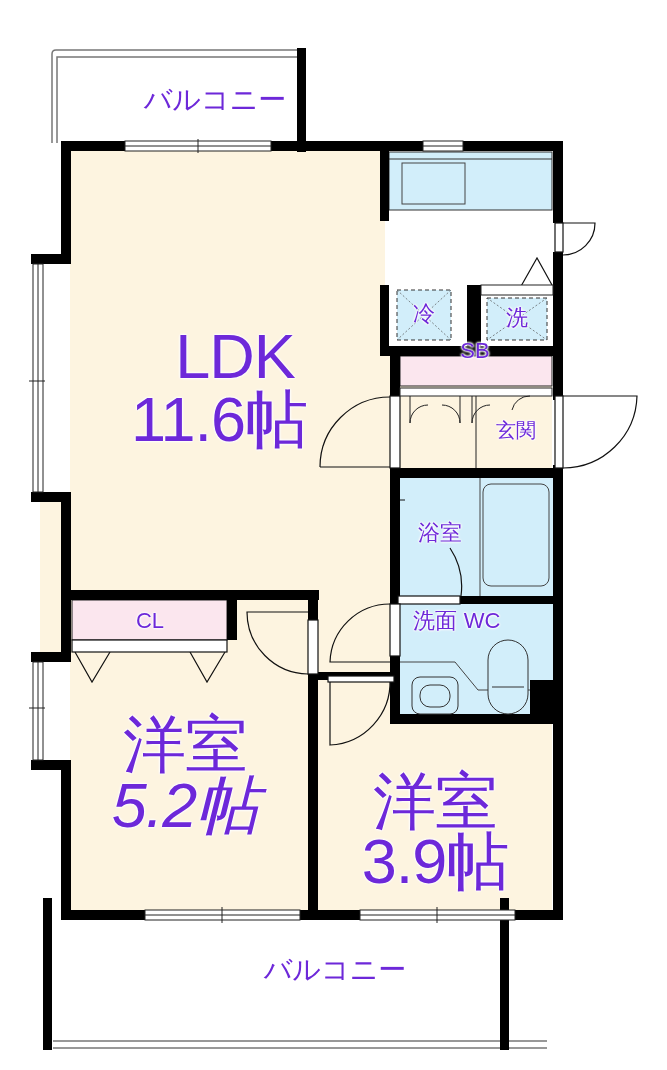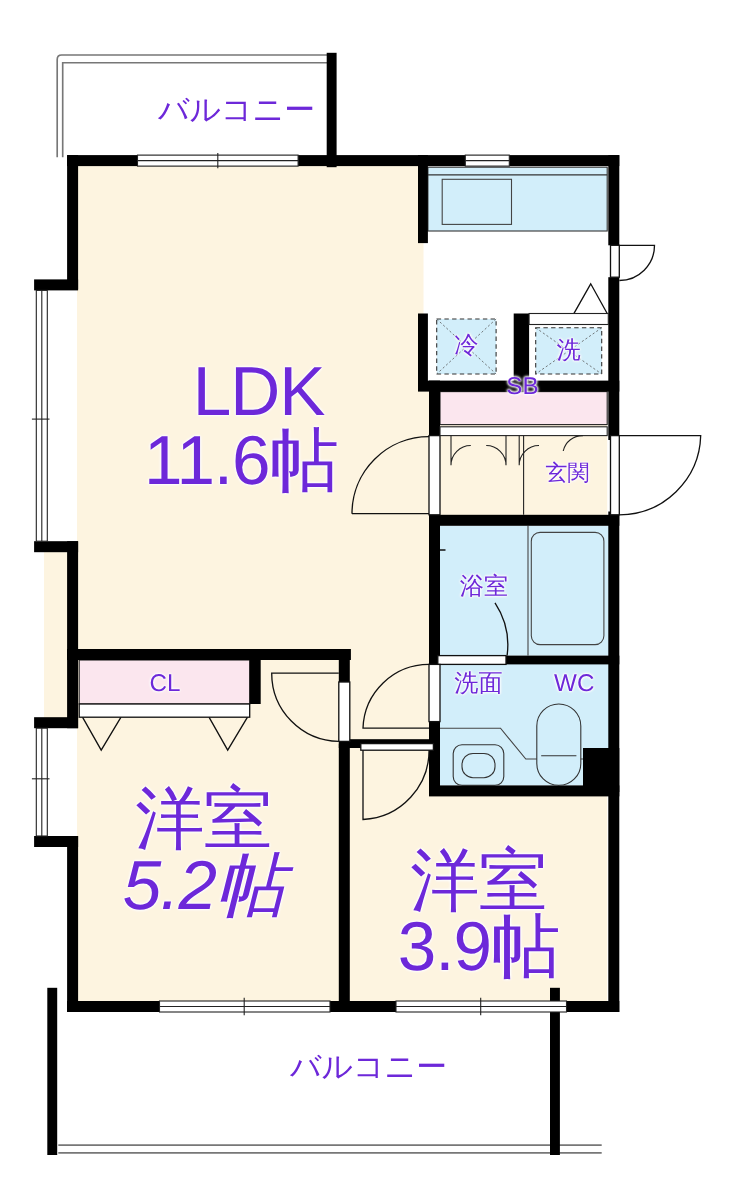--- a/index.html
+++ b/index.html
@@ -162,18 +162,18 @@
 <div class="lbl big" style="left:124px;top:388px;width:190px;">11.6帖</div>
 
 <div class="lbl big" style="left:115px;top:713px;width:140px;">洋室</div>
 <div class="lbl big" style="left:110px;top:774px;width:150px;font-style:italic;">5.2帖</div>
 
 <div class="lbl big" style="left:365px;top:770px;width:140px;">洋室</div>
 <div class="lbl big" style="left:360px;top:830px;width:150px;">3.9帖</div>
 
 <div class="lbl sm" style="left:405px;top:522px;width:70px;">浴室</div>
 <div class="lbl sm" style="left:405px;top:610px;width:60px;">洗面</div>
-<div class="lbl sm" style="left:492px;top:610px;width:60px;">WC</div>
+<div class="lbl sm" style="left:452px;top:610px;width:60px;">WC</div>
 <div class="lbl mid" style="left:480px;top:420px;width:72px;">玄関</div>
 <div class="lbl sm" style="left:440px;top:340px;width:70px;">SB</div>
 <div class="lbl sm" style="left:115px;top:610px;width:70px;">CL</div>
 <div class="lbl sm" style="left:404px;top:303px;width:40px;">冷</div>
 <div class="lbl sm" style="left:497px;top:307px;width:40px;">洗</div>
 
 </body></html>

